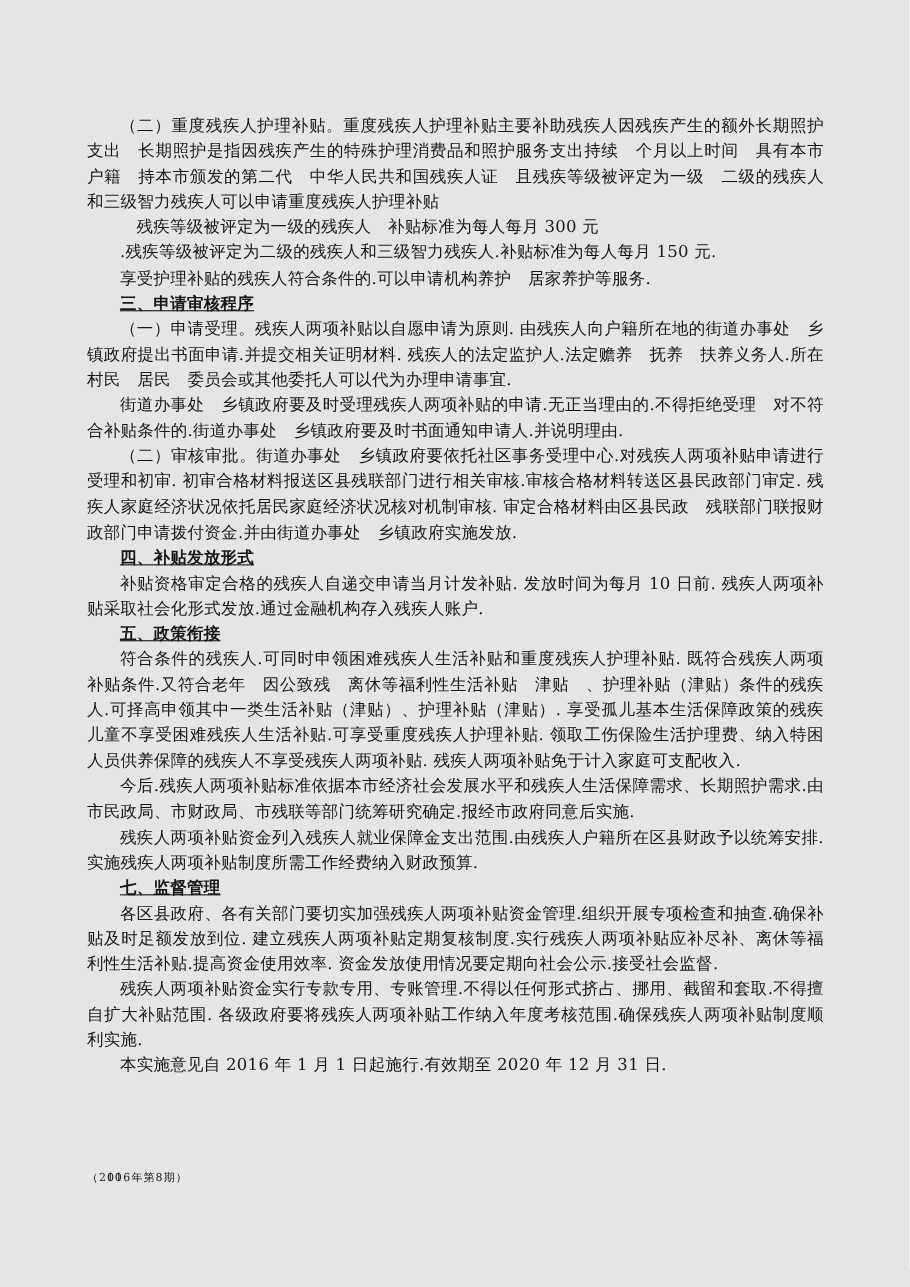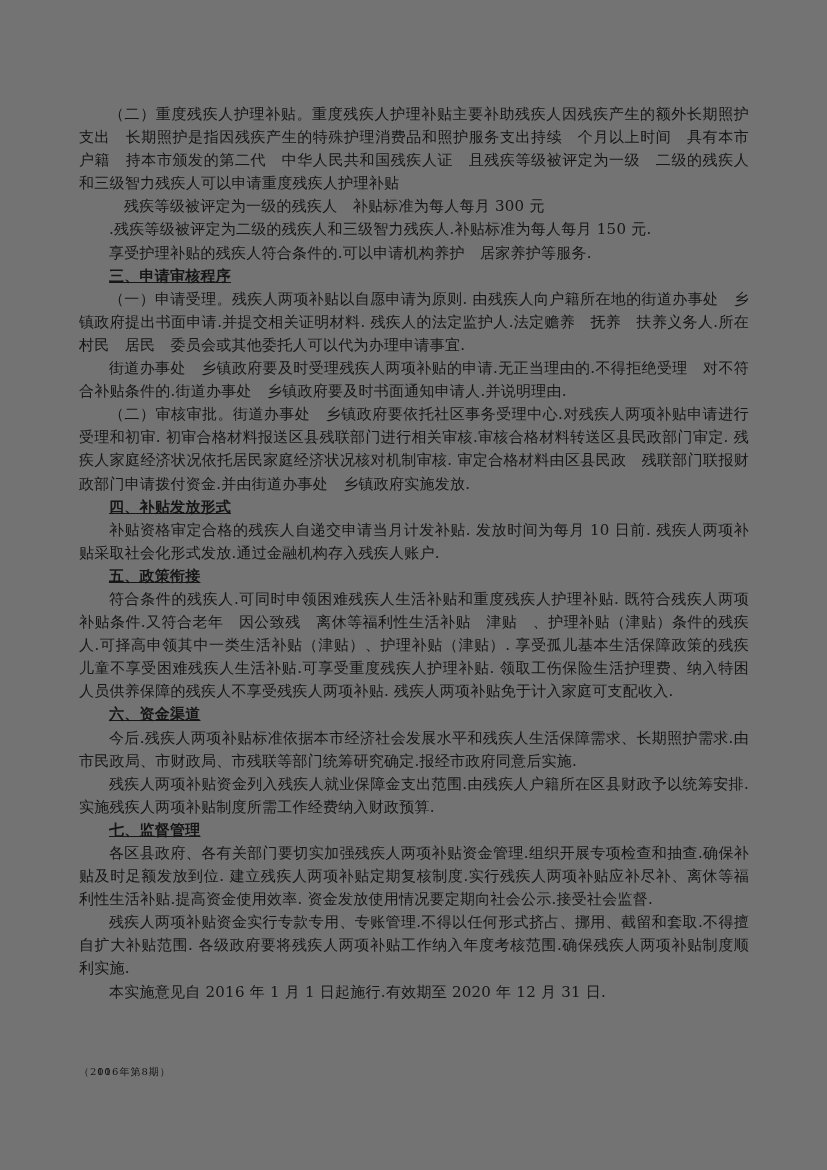--- a/index.html
+++ b/index.html
@@ -1,17 +1,17 @@
 <!DOCTYPE html>
 <html><head>
 <meta charset="utf-8">
 <style>
   html,body{margin:0;padding:0;background:#ffffff;}
   .page{
-    position:relative;width:827px;height:1170px;background:#737373;overflow:hidden;
+    position:relative;width:827px;height:1170px;background:#e5e5e5;overflow:hidden;
     font-family:"DejaVu Serif","Liberation Serif",serif;color:#161616;
   }
   .content{position:absolute;left:79px;top:103px;width:670px;}
   .content p{
     margin:0;font-size:15px;line-height:23.1px;text-align:justify;
     text-indent:2em;letter-spacing:0.25px;word-break:break-all;
   }
   .content p.indent3{text-indent:3em;}
   .content p.heading{font-weight:bold;text-decoration:underline;}
   .footer{position:absolute;left:79px;top:1062px;width:670px;font-size:10px;line-height:20px;}
@@ -28,21 +28,20 @@
     <p>.残疾等级被评定为二级的残疾人和三级智力残疾人.补贴标准为每人每月 150 元.</p>
     <p>享受护理补贴的残疾人符合条件的.可以申请机构养护　居家养护等服务.</p>
     <p class="heading">三、申请审核程序</p>
     <p>（一）申请受理。残疾人两项补贴以自愿申请为原则. 由残疾人向户籍所在地的街道办事处　乡镇政府提出书面申请.并提交相关证明材料. 残疾人的法定监护人.法定赡养　抚养　扶养义务人.所在村民　居民　委员会或其他委托人可以代为办理申请事宜.</p>
     <p>街道办事处　乡镇政府要及时受理残疾人两项补贴的申请.无正当理由的.不得拒绝受理　对不符合补贴条件的.街道办事处　乡镇政府要及时书面通知申请人.并说明理由.</p>
     <p>（二）审核审批。街道办事处　乡镇政府要依托社区事务受理中心.对残疾人两项补贴申请进行受理和初审. 初审合格材料报送区县残联部门进行相关审核.审核合格材料转送区县民政部门审定. 残疾人家庭经济状况依托居民家庭经济状况核对机制审核. 审定合格材料由区县民政　残联部门联报财政部门申请拨付资金.并由街道办事处　乡镇政府实施发放.</p>
     <p class="heading">四、补贴发放形式</p>
     <p>补贴资格审定合格的残疾人自递交申请当月计发补贴. 发放时间为每月 10 日前. 残疾人两项补贴采取社会化形式发放.通过金融机构存入残疾人账户.</p>
     <p class="heading">五、政策衔接</p>
     <p>符合条件的残疾人.可同时申领困难残疾人生活补贴和重度残疾人护理补贴. 既符合残疾人两项补贴条件.又符合老年　因公致残　离休等福利性生活补贴　津贴　、护理补贴（津贴）条件的残疾人.可择高申领其中一类生活补贴（津贴）、护理补贴（津贴）. 享受孤儿基本生活保障政策的残疾儿童不享受困难残疾人生活补贴.可享受重度残疾人护理补贴. 领取工伤保险生活护理费、纳入特困人员供养保障的残疾人不享受残疾人两项补贴. 残疾人两项补贴免于计入家庭可支配收入.</p>
-    <p class="heading">六、资金渠道</p>
     <p>今后.残疾人两项补贴标准依据本市经济社会发展水平和残疾人生活保障需求、长期照护需求.由市民政局、市财政局、市残联等部门统筹研究确定.报经市政府同意后实施.</p>
     <p>残疾人两项补贴资金列入残疾人就业保障金支出范围.由残疾人户籍所在区县财政予以统筹安排. 实施残疾人两项补贴制度所需工作经费纳入财政预算.</p>
     <p class="heading">七、监督管理</p>
     <p>各区县政府、各有关部门要切实加强残疾人两项补贴资金管理.组织开展专项检查和抽查.确保补贴及时足额发放到位. 建立残疾人两项补贴定期复核制度.实行残疾人两项补贴应补尽补、离休等福利性生活补贴.提高资金使用效率. 资金发放使用情况要定期向社会公示.接受社会监督.</p>
     <p>残疾人两项补贴资金实行专款专用、专账管理.不得以任何形式挤占、挪用、截留和套取.不得擅自扩大补贴范围. 各级政府要将残疾人两项补贴工作纳入年度考核范围.确保残疾人两项补贴制度顺利实施.</p>
     <p>本实施意见自 2016 年 1 月 1 日起施行.有效期至 2020 年 12 月 31 日.</p>
   </div>
 
   <div class="footer">
     <span class="pageno">10</span>

